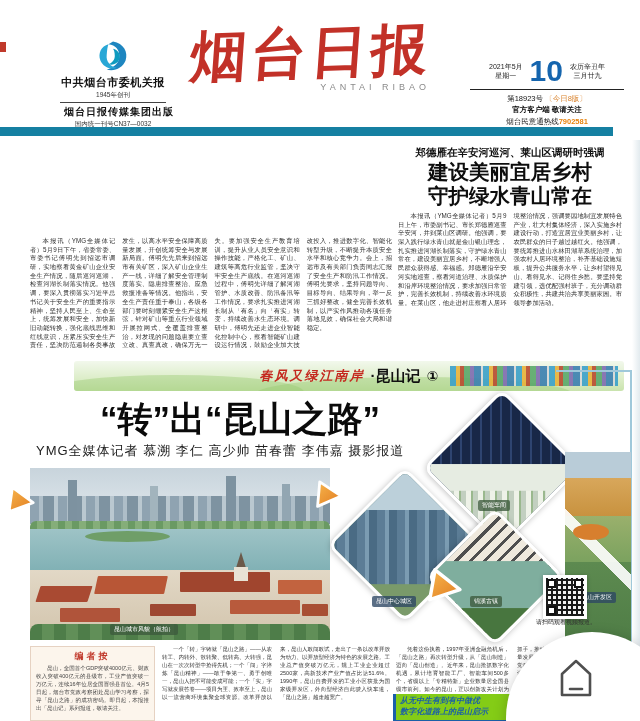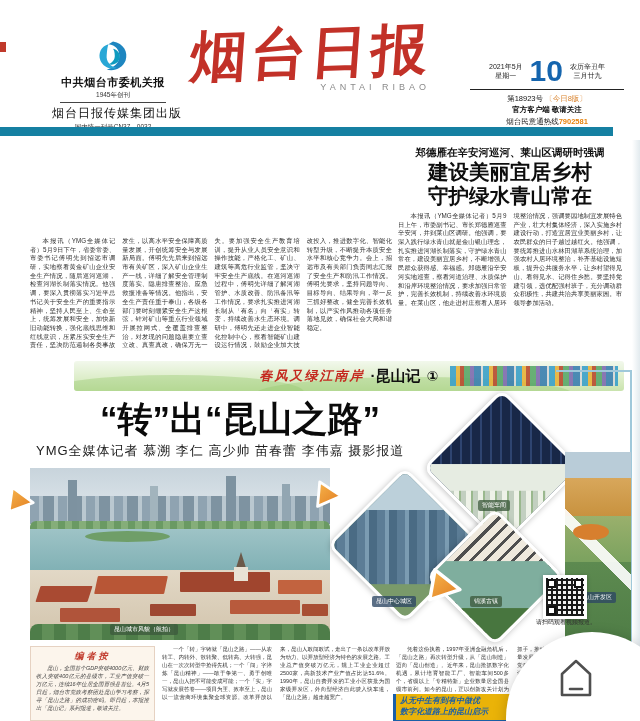--- a/index.html
+++ b/index.html
@@ -7,21 +7,21 @@
        font-family:"Liberation Sans","DejaVu Sans",sans-serif;position:relative;color:#111;}
   #page{position:absolute;inset:0;background:#fff;}
 
   
   #edge-tick{position:absolute;left:0;top:42px;width:6px;height:10px;background:#c0392b;}
   #mh-left{position:absolute;left:52px;top:38px;width:122px;text-align:center;}
   #mh-left .logo{width:36px;height:36px;margin:0 auto 1px;display:block;}
   #mh-left .org{font-size:11px;font-weight:bold;letter-spacing:.5px;white-space:nowrap;}
   #mh-left .founded{font-size:6.5px;color:#333;margin-top:1px;}
   #mh-left .rule{border-top:1px solid #444;margin:2px 8px;}
-  #mh-left .publisher{font-size:12px;font-weight:normal;letter-spacing:1px;white-space:nowrap;}
+  #mh-left .publisher{font-size:10px;font-weight:bold;letter-spacing:1px;white-space:nowrap;text-align:right;}
   #mh-left .issn{font-size:6.5px;color:#333;margin-top:1px;}
   #mh-title{position:absolute;left:178px;top:24px;width:266px;text-align:center;}
   #mh-title .cal{font-family:"DejaVu Serif","Liberation Serif",serif;font-size:56px;line-height:1;
        font-weight:bold;color:#c23128;transform:skewX(-6deg) rotate(-2deg);letter-spacing:4px;white-space:nowrap;}
   #mh-title .pinyin{text-align:right;font-size:9px;letter-spacing:4px;color:#8a8a8a;margin-top:2px;padding-right:14px;}
   #mh-right{position:absolute;left:468px;top:56px;width:158px;}
   .date-row{display:flex;align-items:center;justify-content:center;gap:5px;}
   .d-col{font-size:7px;line-height:1.35;text-align:center;white-space:nowrap;color:#222;}
   .d-day{font-size:30px;font-weight:bold;color:#1565ae;line-height:1;padding:0 2px;}
   .mh-line{border-top:1.5px solid #222;margin:3px 2px;}
@@ -117,28 +117,28 @@
       background-image:repeating-linear-gradient(0deg,#1a1a1a 0 2px,transparent 2px 5px),
                        repeating-linear-gradient(90deg,#1a1a1a 0 2px,#f4f4f4 2px 5px);}
   .qr-eye{position:absolute;width:9px;height:9px;border:2px solid #111;background:#fff;box-sizing:border-box;}
   #qr-caption{position:absolute;left:536px;top:618px;width:100px;font-size:6px;color:#333;white-space:nowrap;}
 
   .chip{position:absolute;font-size:6px;color:#fff;background:rgba(60,90,60,.78);padding:1px 4px;border-radius:2px;white-space:nowrap;}
   .chip.blue{background:rgba(45,70,100,.78);}
 
   
   #editor-box{position:absolute;left:30px;top:646px;width:125px;height:75px;background:#fcf5ec;
-      border:1px solid #e6d2c2;box-sizing:border-box;padding:3px 5px;overflow:hidden;font-style:italic;}
+      border:1px solid #e6d2c2;box-sizing:border-box;padding:3px 5px;overflow:hidden;}
   #editor-box .t{font-size:9px;font-weight:bold;color:#c0392b;text-align:center;letter-spacing:3px;margin-bottom:2px;}
   #editor-box .b{font-size:5.5px;line-height:1.45;color:#444;text-align:justify;text-indent:2em;}
   #mid-cols{position:absolute;left:162px;top:646px;width:228px;height:75px;overflow:hidden;
       column-count:2;column-gap:8px;font-size:5.5px;line-height:1.45;text-align:justify;color:#333;text-indent:2em;}
   #right-cols{position:absolute;left:396px;top:646px;width:234px;height:75px;overflow:hidden;
       column-count:2;column-gap:8px;font-size:5.5px;line-height:1.45;text-align:justify;color:#333;text-indent:2em;}
-  #blue-subhead{position:absolute;left:393px;top:694px;width:136px;background:#eab308;padding:2px 4px;
+  #blue-subhead{position:absolute;left:393px;top:694px;width:136px;background:#84cc16;padding:2px 4px;
       border-left:3px solid #1a5fa8;border-bottom:2px solid #1a5fa8;color:#1a5fa8;font-weight:bold;font-style:italic;
       font-size:8px;line-height:1.35;white-space:nowrap;}
 
   
   #page-edge{position:absolute;right:0;top:140px;width:8px;height:540px;background:linear-gradient(90deg,transparent,#e2eaee);}
   #home-btn{position:absolute;left:506px;top:632px;width:172px;height:172px;border-radius:50%;background:#fff;
       box-shadow:0 3px 14px rgba(0,0,0,.22);cursor:pointer;}
   #home-btn svg{position:absolute;left:50px;top:24px;}
 </style>
 </head>

